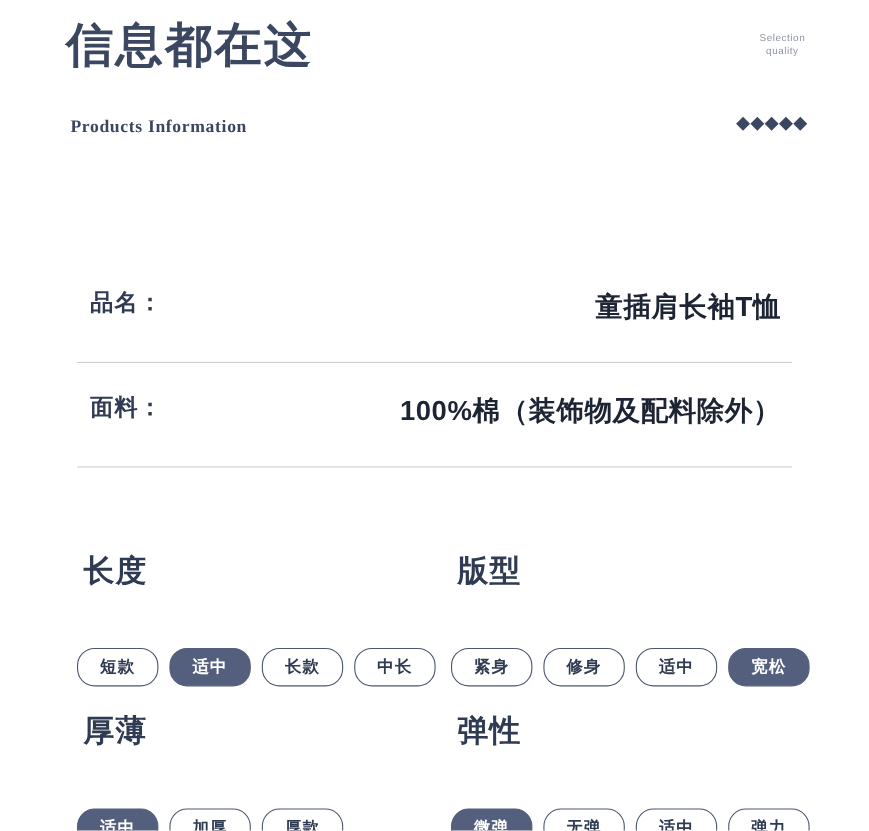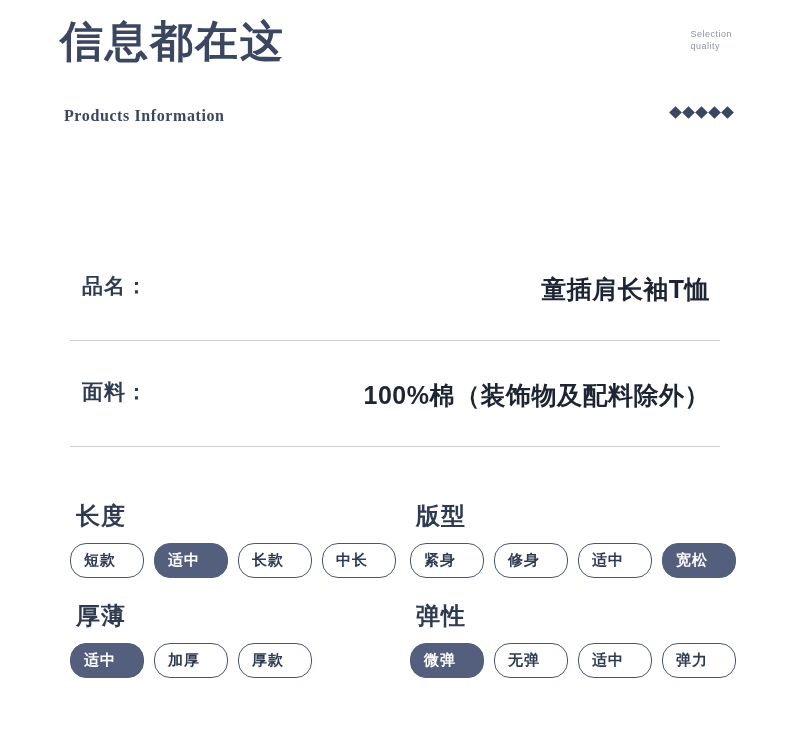--- a/index.html
+++ b/index.html
@@ -49,21 +49,21 @@
     font-weight: bold;
     color: #3b4660;
     letter-spacing: 0.6px;
     font-family: "Liberation Serif", serif;
     white-space: nowrap;
   }
   .corner-note {
     position: absolute;
     right: 58px;
     top: 28px;
-    text-align: left;
+    text-align: center;
     font-size: 9px;
     color: #8d93a3;
     line-height: 12px;
     letter-spacing: 0.5px;
   }
   .diamonds {
     position: absolute;
     right: 58px;
     top: 108px;
     display: flex;
@@ -79,21 +79,21 @@
   
   .rows {
     position: absolute;
     left: 0;
     top: 235px;
     width: 790px;
   }
   .info-row {
     position: relative;
     width: 650px;
-    margin: 11px auto;
+    margin: 0 auto;
     height: 95px;
   }
   .info-row .label {
     position: absolute;
     left: 12px;
     top: 26px;
     font-size: 21px;
     font-weight: bold;
     color: #2f3b52;
     letter-spacing: 1px;
@@ -129,42 +129,43 @@
     flex-wrap: wrap;
   }
   .attr-group {
     width: 340px;
     margin-bottom: 22px;
   }
   .attr-group.right {
     width: 310px;
   }
   .attr-title {
-    font-size: 24px;
+    font-size: 28px;
     font-weight: bold;
     color: #2f3b52;
     margin: 0 0 11px 6px;
     letter-spacing: 1px;
   }
   .chips {
     display: flex;
     gap: 10px;
   }
   .chip {
     min-width: 46px;
     padding: 7px 13px;
     border: 1.6px solid #4b5670;
     border-radius: 16px;
     font-size: 15px;
     font-weight: bold;
     color: #2f3b52;
     background: #ffffff;
-    text-align: left;
+    text-align: center;
     letter-spacing: 1px;
     white-space: nowrap;
+    margin-top: 40px;
   }
   .chip.active {
     background: #545f7d;
     border-color: #545f7d;
     color: #ffffff;
   }
 </style>
 </head>
 <body>
 

